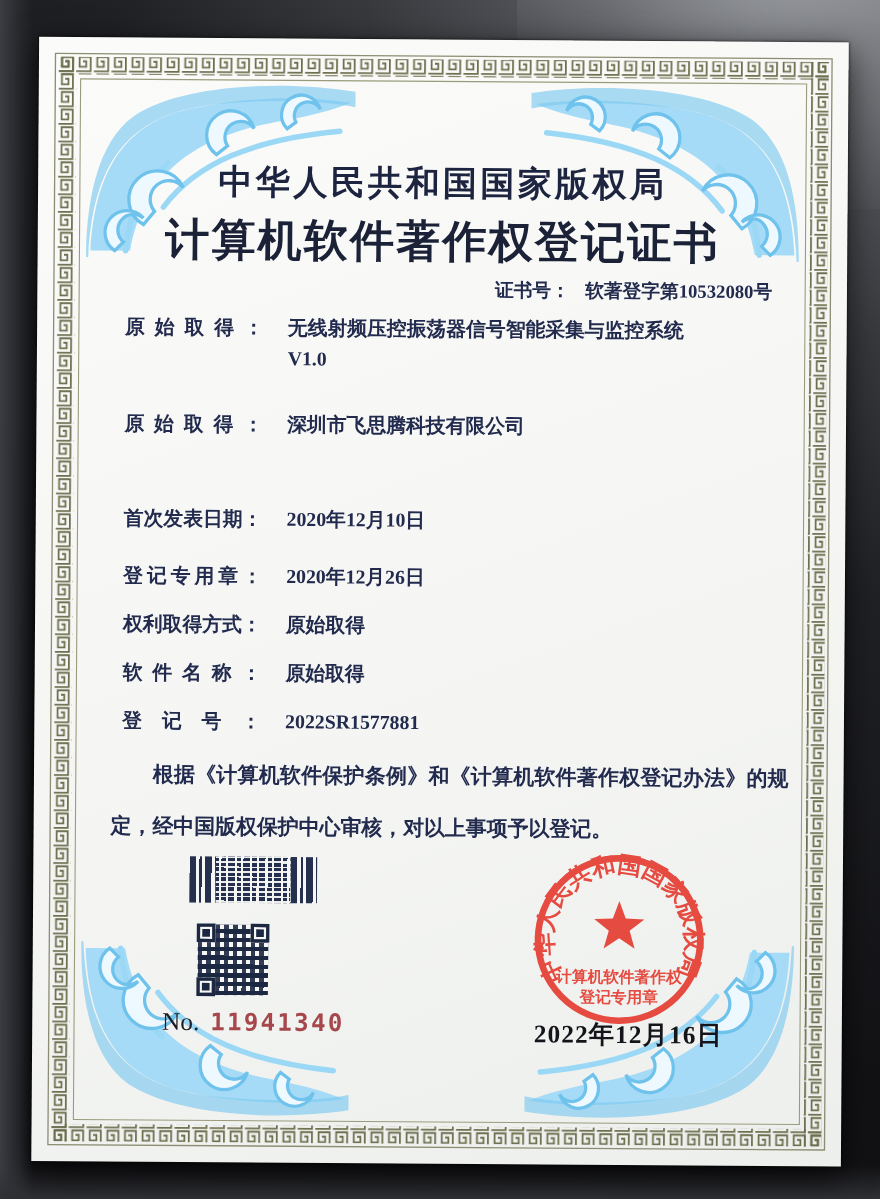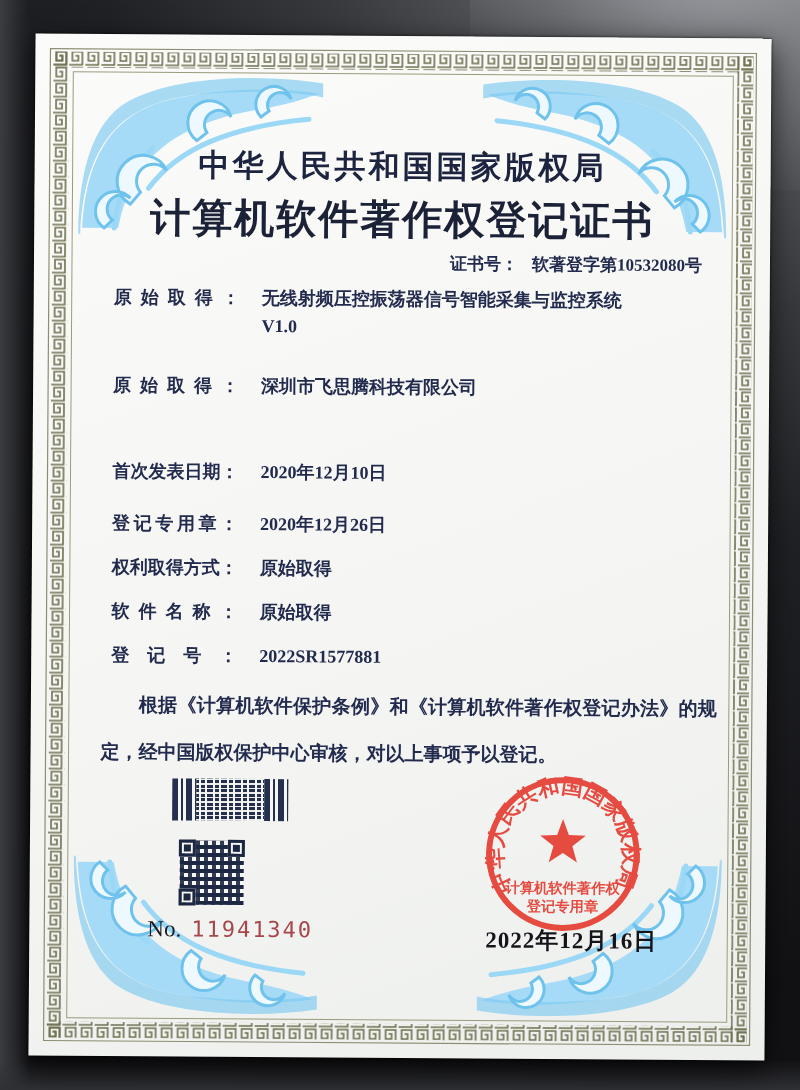--- a/index.html
+++ b/index.html
@@ -93,21 +93,21 @@
   }
   .finder.tl{ left:-1px; top:-1px; }
   .finder.tr{ right:-1px; top:-1px; }
   .finder.bl{ left:-1px; bottom:-1px; }
 
   .serial{
     position:absolute; left:118px; top:882px; font-size:23px; color:#1c1c22; white-space:nowrap;
   }
   .serial .num{
     font-family:"DejaVu Sans Mono", monospace;
-    font-size:22px; color:#a6474b; letter-spacing:2px; margin-left:10px;
+    font-size:22px; color:#a6474b; letter-spacing:2px; margin-left:10px;font-weight:bold;
   }
 
   .seal{ position:absolute; left:450px; top:734px; width:166px; height:166px; opacity:.9; }
   .issue-date{
     position:absolute; left:456px; top:888px;
     font-size:23px; font-weight:bold; color:#14141a; letter-spacing:1px;
   }
 </style>
 </head>
 <body>

